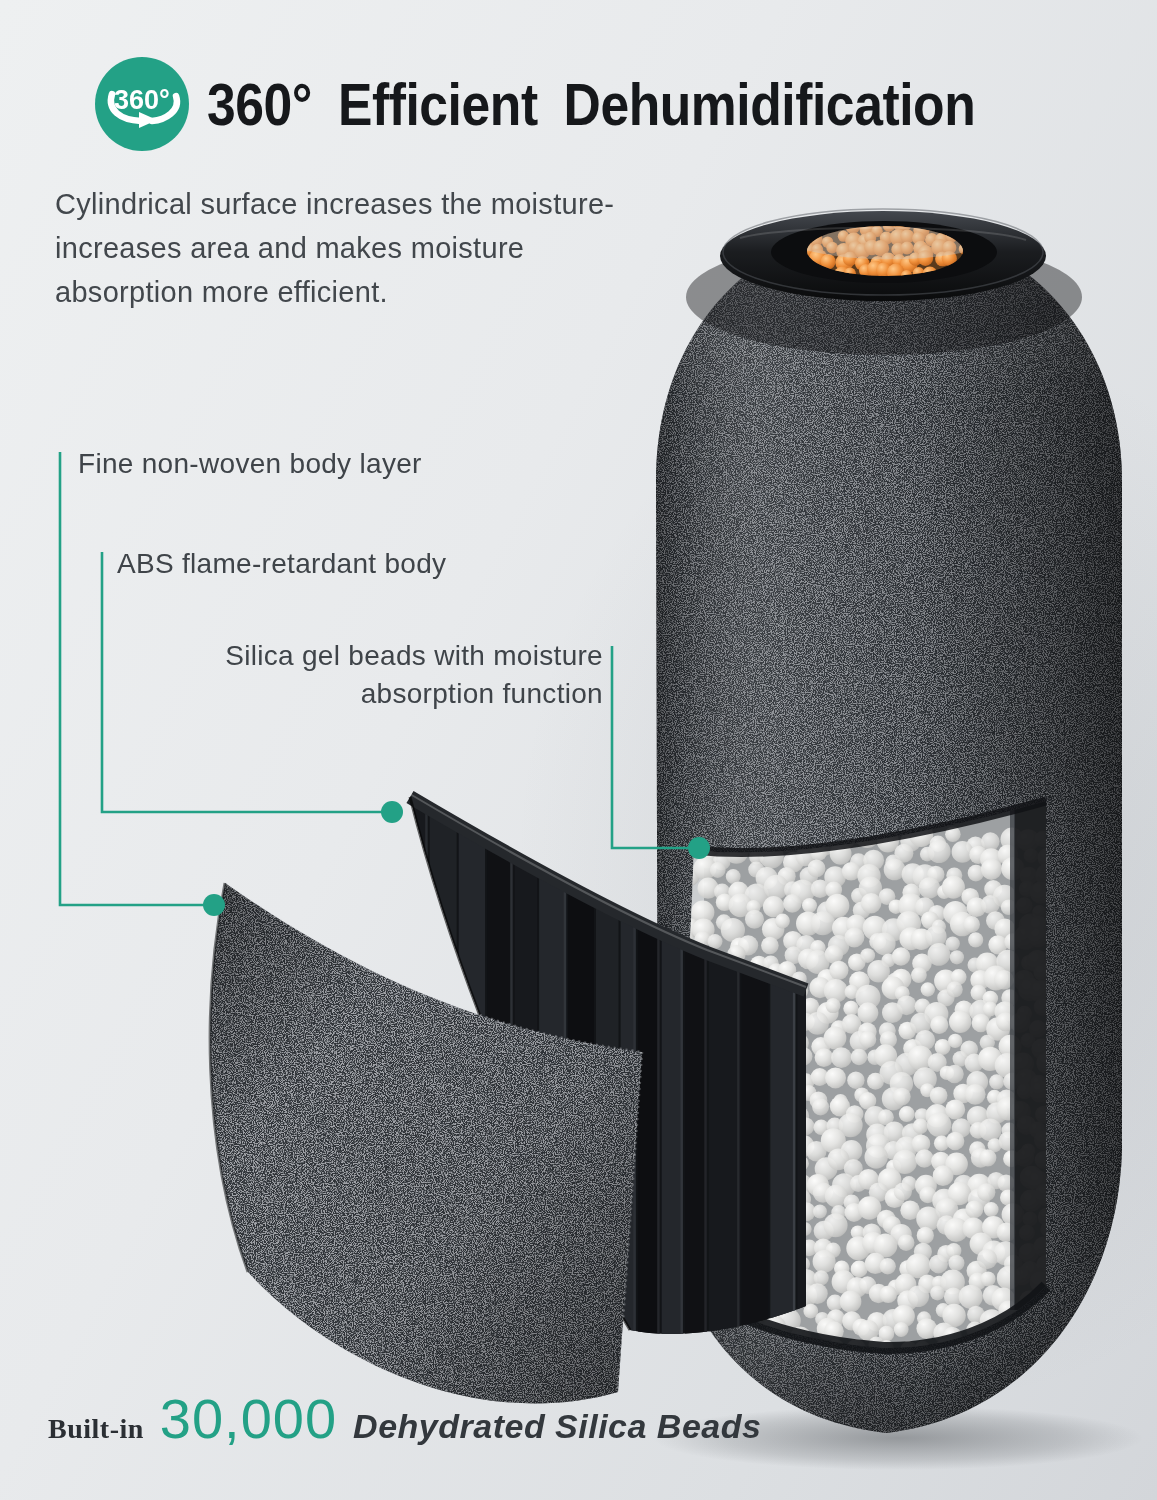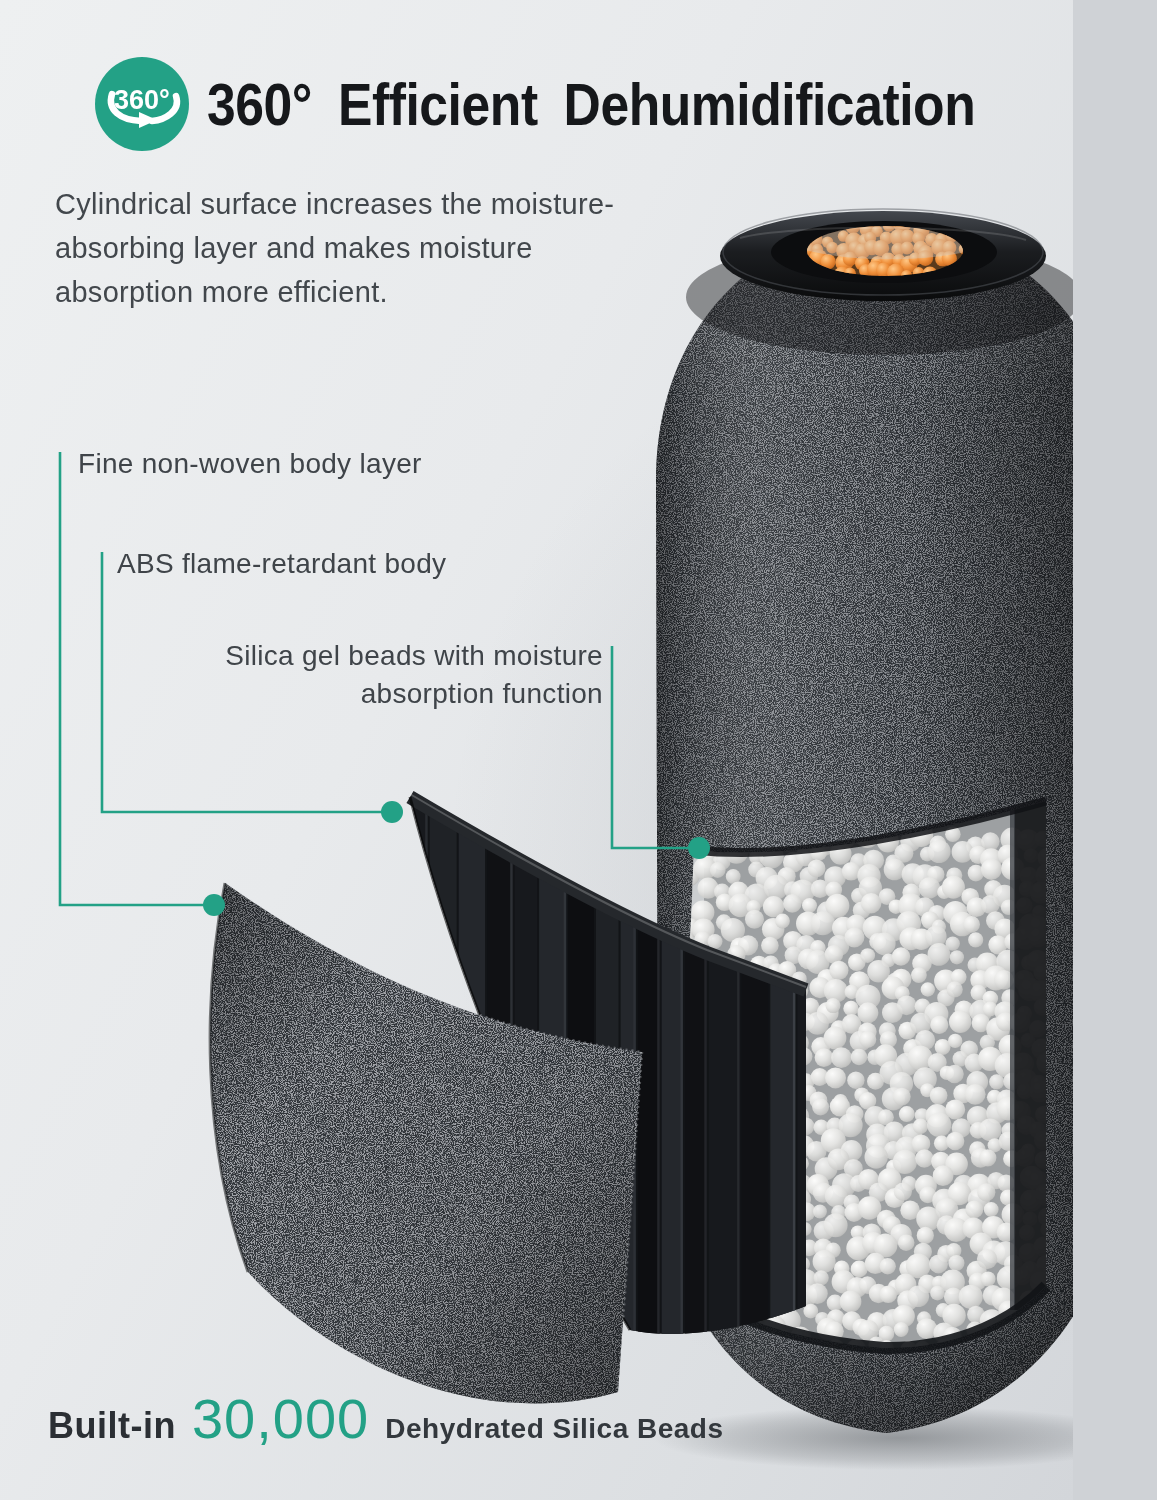--- a/index.html
+++ b/index.html
@@ -1,17 +1,17 @@
 <!DOCTYPE html>
 <html><head>
 <meta charset="utf-8">
 <style>
   html,body{margin:0;padding:0;background:#cfd2d6;}
   .canvas{
-    position:relative;width:1073px;height:1500px;overflow:hidden;
+    position:relative;width:1157px;height:1500px;overflow:hidden;
     font-family:"Liberation Sans",sans-serif;
     background:linear-gradient(118deg,#eef0f1 0%,#e8eaec 40%,#dcdfe2 78%,#d3d6da 100%);
   }
   .canvas::after{
     content:"";position:absolute;inset:0;pointer-events:none;
     background:radial-gradient(620px 760px at 82% 58%, rgba(118,124,132,0.16), rgba(118,124,132,0) 70%);
   }
   .hdr{position:absolute;left:95px;top:57px;display:flex;align-items:center;z-index:6;}
   .hdr-icon{width:94px;height:94px;flex:0 0 auto;}
   .hdr-title{
@@ -26,23 +26,23 @@
   .callout{position:absolute;z-index:6;font-size:28px;color:#3f4449;letter-spacing:0.3px;white-space:pre-line;}
   .co1{left:78px;top:448px;}
   .co2{left:117px;top:548px;}
   .co3{left:148px;top:637px;width:455px;text-align:right;line-height:38px;}
   .art{position:absolute;inset:0;z-index:2;}
   .lines{position:absolute;inset:0;z-index:5;}
   .footer{
     position:absolute;left:48px;top:1386px;z-index:6;
     display:flex;align-items:baseline;white-space:nowrap;
   }
-  .footer .pre{font-size:36px;font-weight:700;color:#2b2f34;letter-spacing:0.5px;}
+  .footer .pre{font-size:28px;font-weight:700;color:#2b2f34;letter-spacing:0.5px;font-family:Liberation Serif, serif;}
   .footer .num{font-size:56px;font-weight:400;margin:0 16px;letter-spacing:1px;}
-  .footer .suf{font-size:28px;font-weight:700;color:#33383d;letter-spacing:0.5px;}
+  .footer .suf{font-size:34px;font-weight:700;color:#33383d;letter-spacing:0.5px;font-style:italic;}
 </style>
 </head>
 <body>
 
 <div class="canvas">
 
   <svg class="art" width="1157" height="1500" viewBox="0 0 1157 1500">
     <defs>
       <filter id="noise" x="-5%" y="-5%" width="110%" height="110%">
         <feTurbulence type="fractalNoise" baseFrequency="0.9" numOctaves="2" seed="7" result="t"></feTurbulence>
@@ -1020,21 +1020,21 @@
       <circle cx="47" cy="47" r="47" fill="#23A186"></circle>
       <path d="M17,37 C12,53 25,63 46,64" fill="none" stroke="#ffffff" stroke-width="6.5" stroke-linecap="round"></path>
       <path d="M81,39 C86,54 70,63 57,64" fill="none" stroke="#ffffff" stroke-width="6.5" stroke-linecap="round"></path>
       <polygon points="44,55 62,63 44,71" fill="#ffffff"></polygon>
       <text x="47" y="52" text-anchor="middle" font-family="Liberation Sans, sans-serif" font-size="27" font-weight="700" fill="#ffffff">360°</text>
     </svg>
     <div class="hdr-title">360° Efficient  Dehumidification</div>
   </div>
 
   <div class="intro">Cylindrical surface increases the moisture-
-absorbing layer and makes moisture
+increases area and makes moisture
 absorption more efficient.</div>
 
   <div class="callout co1">Fine non-woven body layer</div>
   <div class="callout co3">Silica gel beads with moisture
 absorption function</div>
   <div class="callout co2">ABS flame-retardant body</div>
 
   <div class="footer">
     <span class="pre">Built-in</span>
     <span class="num" style="color: rgb(35, 161, 134);">30,000</span>

